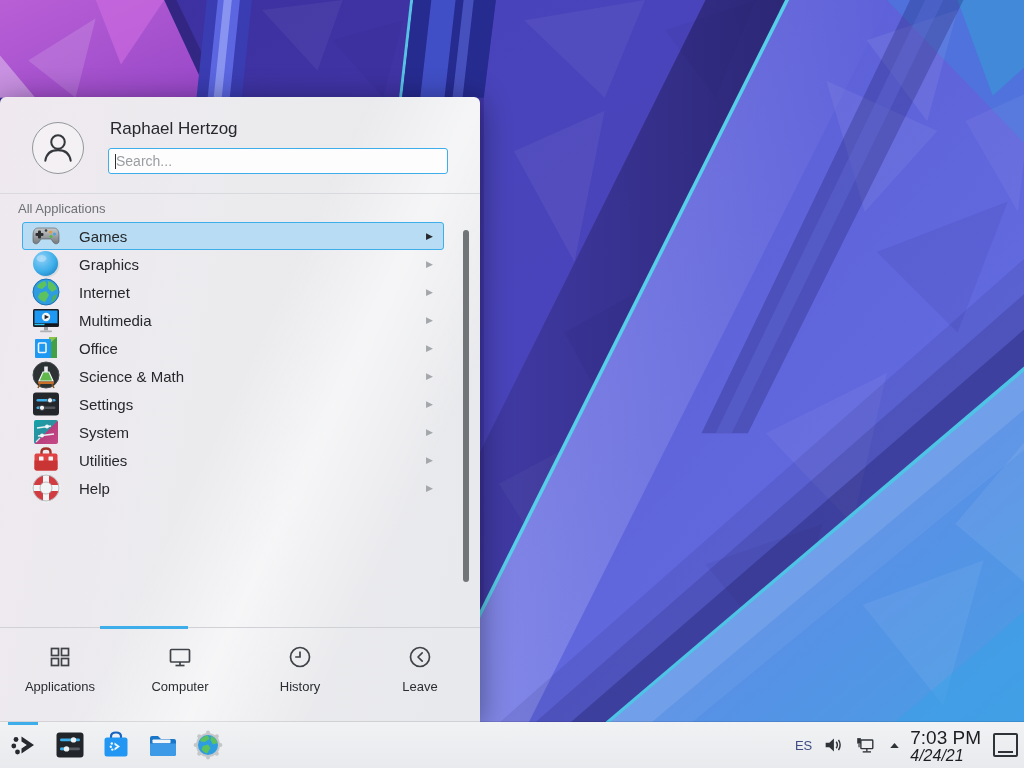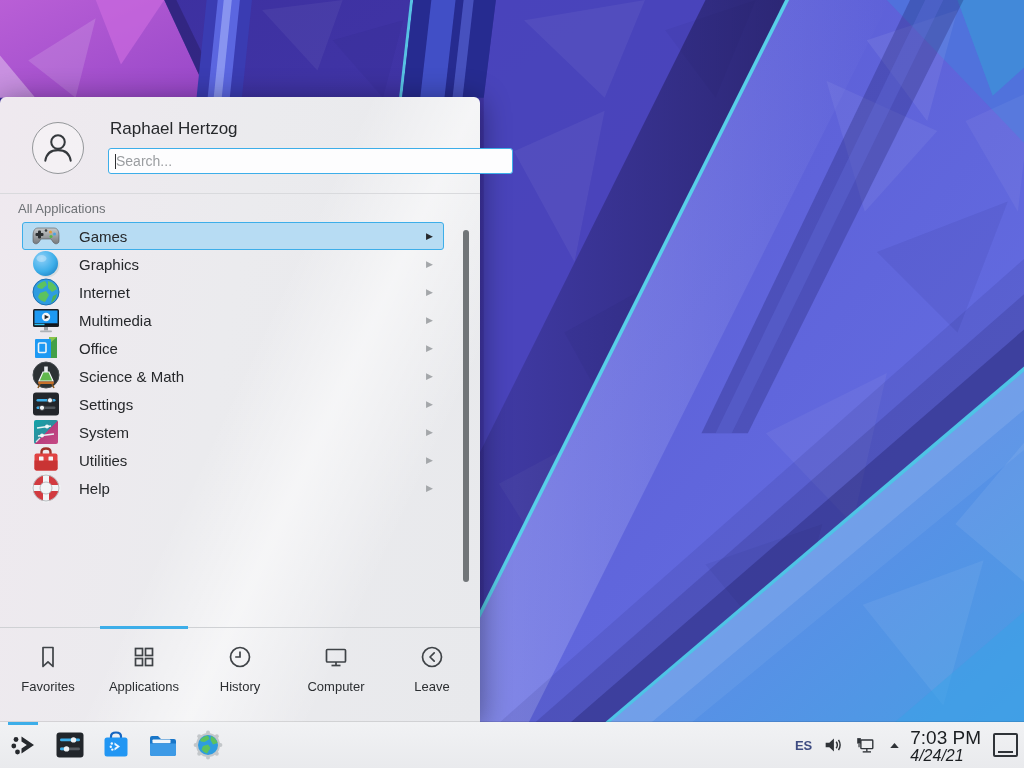--- a/index.html
+++ b/index.html
@@ -11,21 +11,21 @@
   .kickoff{position:absolute;left:0;top:97px;width:480px;height:625px;z-index:4;
      border-radius:6px 6px 0 0;
      background:
        linear-gradient(115deg, rgba(255,255,255,0) 48%, rgba(255,255,255,0.55) 62%, rgba(255,255,255,0) 78%),
        linear-gradient(100deg,#efe9ef 0%,#ebebee 45%,#e8e9ec 100%);
      box-shadow:0 4px 30px rgba(0,0,10,0.45);}
   .avatar{position:absolute;left:32px;top:25px;width:52px;height:52px;border:1px solid #94979a;
      border-radius:50%;box-sizing:border-box;background:rgba(255,255,255,0.35);
      display:flex;align-items:center;justify-content:center;}
   .user-name{position:absolute;left:110px;top:22px;font-size:17px;color:#26282b;}
-  .search-box{position:absolute;left:108px;top:51px;width:405px;height:26px;box-sizing:border-box;
+  .search-box{position:absolute;left:108px;top:51px;width:340px;height:26px;box-sizing:border-box;
      background:#fdfdfe;border:1px solid var(--accent,#3daee9);border-radius:3px;
      display:flex;align-items:center;padding-left:6px;}
   .caret-bar{width:1px;height:15px;background:#2b2e31;}
   .placeholder{font-size:14px;color:#9a9da0;margin-left:0px;}
   .header-sep{position:absolute;left:0;right:0;top:96px;height:1px;background:#d9dadd;}
   .section-label{position:absolute;left:18px;top:104px;font-size:13px;color:#6d7175;}
 
   .category-list{position:absolute;top:125px;left:0;right:0;height:405px;overflow:hidden;}
   .cat-row{position:relative;height:28px;margin:0 36px 0 22px;display:flex;align-items:center;
      border:1px solid transparent;border-radius:3px;box-sizing:border-box;}
@@ -50,21 +50,21 @@
      background:linear-gradient(#f1f2f4,#e9eaed);box-shadow:0 -1px 0 rgba(0,0,0,0.10);
      display:flex;align-items:center;padding:0 6px;box-sizing:border-box;}
   .task-apps{display:flex;align-items:center;height:100%;}
   .task-app{position:relative;width:36px;height:46px;margin-right:10px;
      display:flex;align-items:center;justify-content:center;}
   .task-app svg{width:32px;height:32px;display:block;}
   .task-app.active::before{content:"";position:absolute;top:0;left:2px;width:30px;height:3px;
      background:var(--accent,#3daee9);}
   .spacer{flex:1;}
   .tray{display:flex;align-items:center;gap:10px;}
-  .kb-layout{font-size:13px;font-weight:bold;color:#3e4c82;}
+  .kb-layout{font-size:13px;font-weight:normal;color:#3e4c82;}
   .tray-icon svg{width:22px;height:22px;display:block;}
   .tray-icon.small svg{width:17px;height:17px;}
   .clock{margin:0 7px;text-align:left;color:#1b1e21;}
   .time{font-size:19px;line-height:21px;}
   .date{font-size:16px;line-height:15px;font-style:italic;}
   .show-desktop{width:25px;height:24px;border:2px solid #2f3338;border-radius:2px;margin-left:5px;
      position:relative;box-sizing:border-box;background:transparent;}
   .show-desktop::after{content:"";position:absolute;left:3px;right:3px;bottom:2px;height:2px;background:#2f3338;}
 </style>
 </head>
@@ -325,57 +325,49 @@
             </svg>
           </span>
           <span class="cat-label">Help</span>
           <span class="cat-arrow">▶</span>
         </div>
       </div>
     <div class="scrollbar"></div>
 
     <div class="tabbar">
       <div class="active-indicator"></div>
-    <div class="tab">
-          <span class="tab-icon">
-            <svg viewBox="0 0 28 28" fill="none" stroke="#3f4347" stroke-width="1.7" stroke-linejoin="round">
-              <path d="M9 4.5 H19 V23.5 L14 18.8 L9 23.5 Z"></path>
-            </svg>
-          </span>
-          <span class="tab-label">Favorites</span>
-        </div>
         <div class="tab active">
           <span class="tab-icon">
             <svg viewBox="0 0 28 28" fill="none" stroke="#3f4347" stroke-width="1.7">
               <rect x="5.5" y="5.5" width="7" height="7"></rect>
               <rect x="15.5" y="5.5" width="7" height="7"></rect>
               <rect x="5.5" y="15.5" width="7" height="7"></rect>
               <rect x="15.5" y="15.5" width="7" height="7"></rect>
             </svg>
           </span>
           <span class="tab-label">Applications</span>
         </div>
         <div class="tab">
           <span class="tab-icon">
             <svg viewBox="0 0 28 28" fill="none" stroke="#3f4347" stroke-width="1.7">
-              <circle cx="14" cy="14" r="9.5"></circle>
-              <path d="M14 8.5 V14 H9.2"></path>
-            </svg>
-          </span>
-          <span class="tab-label">History</span>
+              <rect x="4.5" y="6.5" width="19" height="12.5" rx="1"></rect>
+              <path d="M14 19 V22"></path>
+              <path d="M9.5 22.5 H18.5"></path>
+            </svg>
+          </span>
+          <span class="tab-label">Computer</span>
         </div>
         <div class="tab">
           <span class="tab-icon">
             <svg viewBox="0 0 28 28" fill="none" stroke="#3f4347" stroke-width="1.7">
-              <rect x="4.5" y="6.5" width="19" height="12.5" rx="1"></rect>
-              <path d="M14 19 V22"></path>
-              <path d="M9.5 22.5 H18.5"></path>
-            </svg>
-          </span>
-          <span class="tab-label">Computer</span>
+              <circle cx="14" cy="14" r="9.5"></circle>
+              <path d="M14 8.5 V14 H9.2"></path>
+            </svg>
+          </span>
+          <span class="tab-label">History</span>
         </div>
         <div class="tab">
           <span class="tab-icon">
             <svg viewBox="0 0 28 28" fill="none" stroke="#3f4347" stroke-width="1.7" stroke-linecap="round" stroke-linejoin="round">
               <circle cx="14" cy="14" r="9.5"></circle>
               <path d="M16.2 9.8 L12 14 L16.2 18.2"></path>
             </svg>
           </span>
           <span class="tab-label">Leave</span>
         </div>

